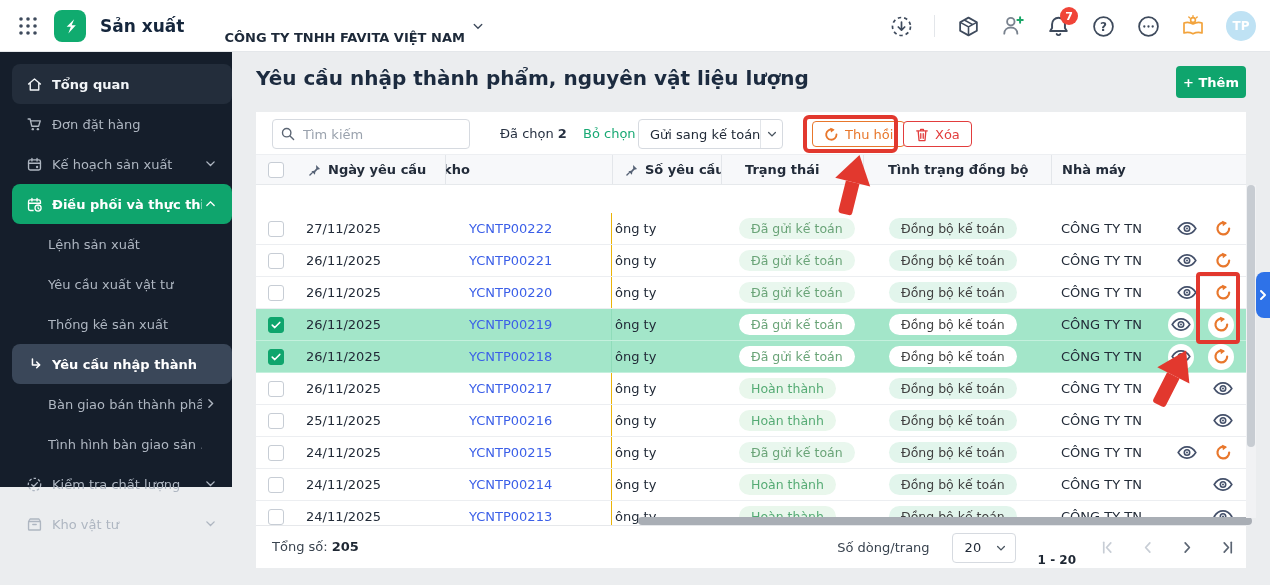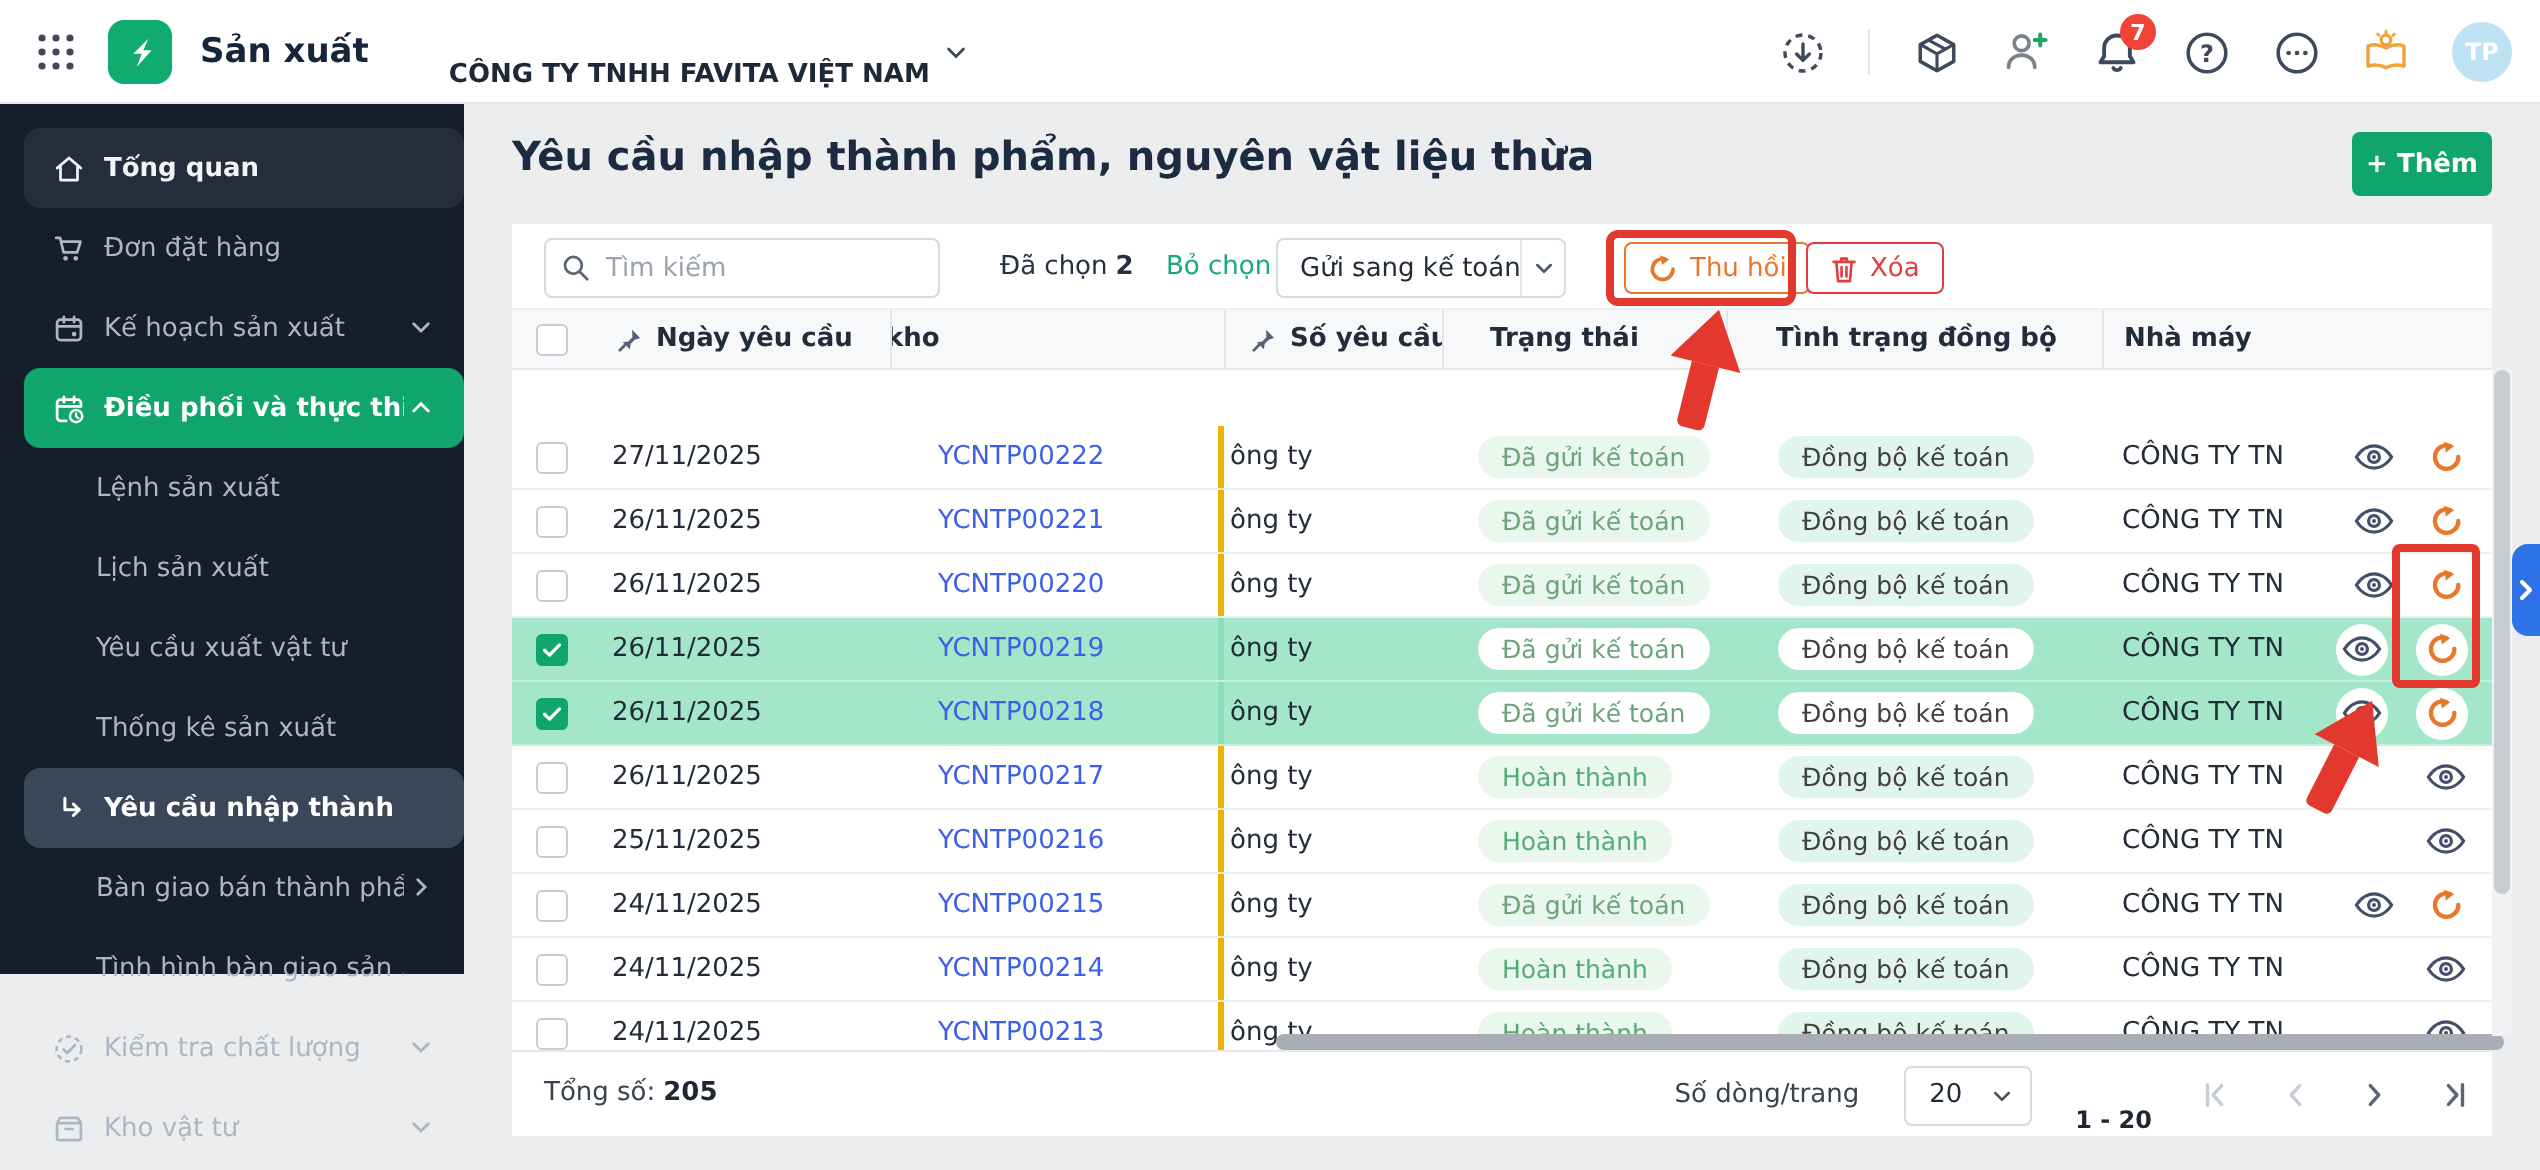--- a/index.html
+++ b/index.html
@@ -64,21 +64,21 @@
   .th-kho span { margin-left:-6px; padding-left:3px; }
   .th-status { padding-left:23px; } .th-sync { padding-left:24px; } .th-factory { padding-left:10px;align-items:center; }
   .th-sel { justify-content:center; }
 
   .rows { position:absolute; left:0; top:73px; width:990px; height:333px; overflow:hidden;margin-top:28px; }
   .trow { height:32px; border-bottom:1px solid #eceef1; background:#fff; font-size:13px; color:#222b38; }
   .trow.sel { background:#a3e6c9; border-bottom:1px solid #c4f0dd; }
   .c { display:flex; align-items:center; overflow:hidden; white-space:nowrap; }
   .c-sel { justify-content:center; }
   .c-date { padding-left:10px; }
-  .c-code { padding-left:24px; border-right:3px solid #eab308; }
+  .c-code { padding-left:24px; border-right:1px solid #eab308; }
   .trow.sel .c-code { border-right-color:#8fdcba; }
   .c-kho { padding-left:3px; color:#222b38; }
   .c-status { padding-left:18px; }
   .c-sync { padding-left:26px; }
   .c-factory { padding-left:10px; padding-right:12px; justify-content:space-between; }
   .link { color:#3b5fe8; text-decoration:none; cursor:pointer; }
   .cbx { width:16px; height:16px; border:1.5px solid #c7cdd5; border-radius:3px; background:#fff; cursor:pointer; display:flex; align-items:center; justify-content:center; }
   .cbx.on { background:#0fa56d; border-color:#0fa56d; }
   .badge { padding:3px 12px; border-radius:12px; font-size:12.5px; white-space:nowrap; }
   .b-sent { color:#6aa478; background:#e9f7ee; }
@@ -248,23 +248,20 @@
         </span>
         <span class="s-label">Điều phối và thực thi</span>
         <span class="s-chev"><svg width="13" height="13" viewBox="0 0 16 16">
             <path d="M3.5 10.5L8 6l4.5 4.5" fill="none" stroke="currentColor" stroke-width="1.7" stroke-linecap="round"></path>
           </svg></span>
       </div>
       <div class="side-item sub ">
         <span class="s-label">Lệnh sản xuất</span>
       </div>
       <div class="side-item sub ">
-        <span class="s-label">Lịch sản xuất</span>
-      </div>
-      <div class="side-item sub ">
         <span class="s-label">Yêu cầu xuất vật tư</span>
       </div>
       <div class="side-item sub ">
         <span class="s-label">Thống kê sản xuất</span>
       </div>
       <div class="side-item sub sel-sub">
         <span class="s-icon">
           <svg width="16" height="16" viewBox="0 0 18 18">
             <path d="M5 3.5v6.5h8" fill="none" stroke="currentColor" stroke-width="1.7" stroke-linecap="round" stroke-linejoin="round"></path>
             <path d="M9.8 6.8L13 10l-3.2 3.2" fill="none" stroke="currentColor" stroke-width="1.7" stroke-linecap="round" stroke-linejoin="round"></path>
@@ -300,21 +297,21 @@
             <path d="M3 6.5l1.8-3h10.4l1.8 3M8 10h4" fill="none" stroke="currentColor" stroke-width="1.6" stroke-linecap="round" stroke-linejoin="round"></path>
           </svg>
         </span>
         <span class="s-label">Kho vật tư</span>
         <span class="s-chev"><svg width="13" height="13" viewBox="0 0 16 16">
             <path d="M3.5 6l4.5 4.5L12.5 6" fill="none" stroke="currentColor" stroke-width="1.7" stroke-linecap="round"></path>
           </svg></span>
       </div>
     </nav>
 
-  <h1 class="page-title">Yêu cầu nhập thành phẩm, nguyên vật liệu thừa</h1>
+  <h1 class="page-title">Yêu cầu nhập thành phẩm, nguyên vật liệu lượng</h1>
   <button class="add-btn">+ Thêm</button>
 
   <section class="panel">
 
     <div class="toolbar">
       <div class="search-wrap">
         <svg width="14" height="14" viewBox="0 0 16 16">
             <circle cx="6.5" cy="6.5" r="4.8" fill="none" stroke="#5b6573" stroke-width="1.6"></circle>
             <path d="M10.3 10.3L14.4 14.4" stroke="#5b6573" stroke-width="1.6" stroke-linecap="round"></path>
           </svg>

